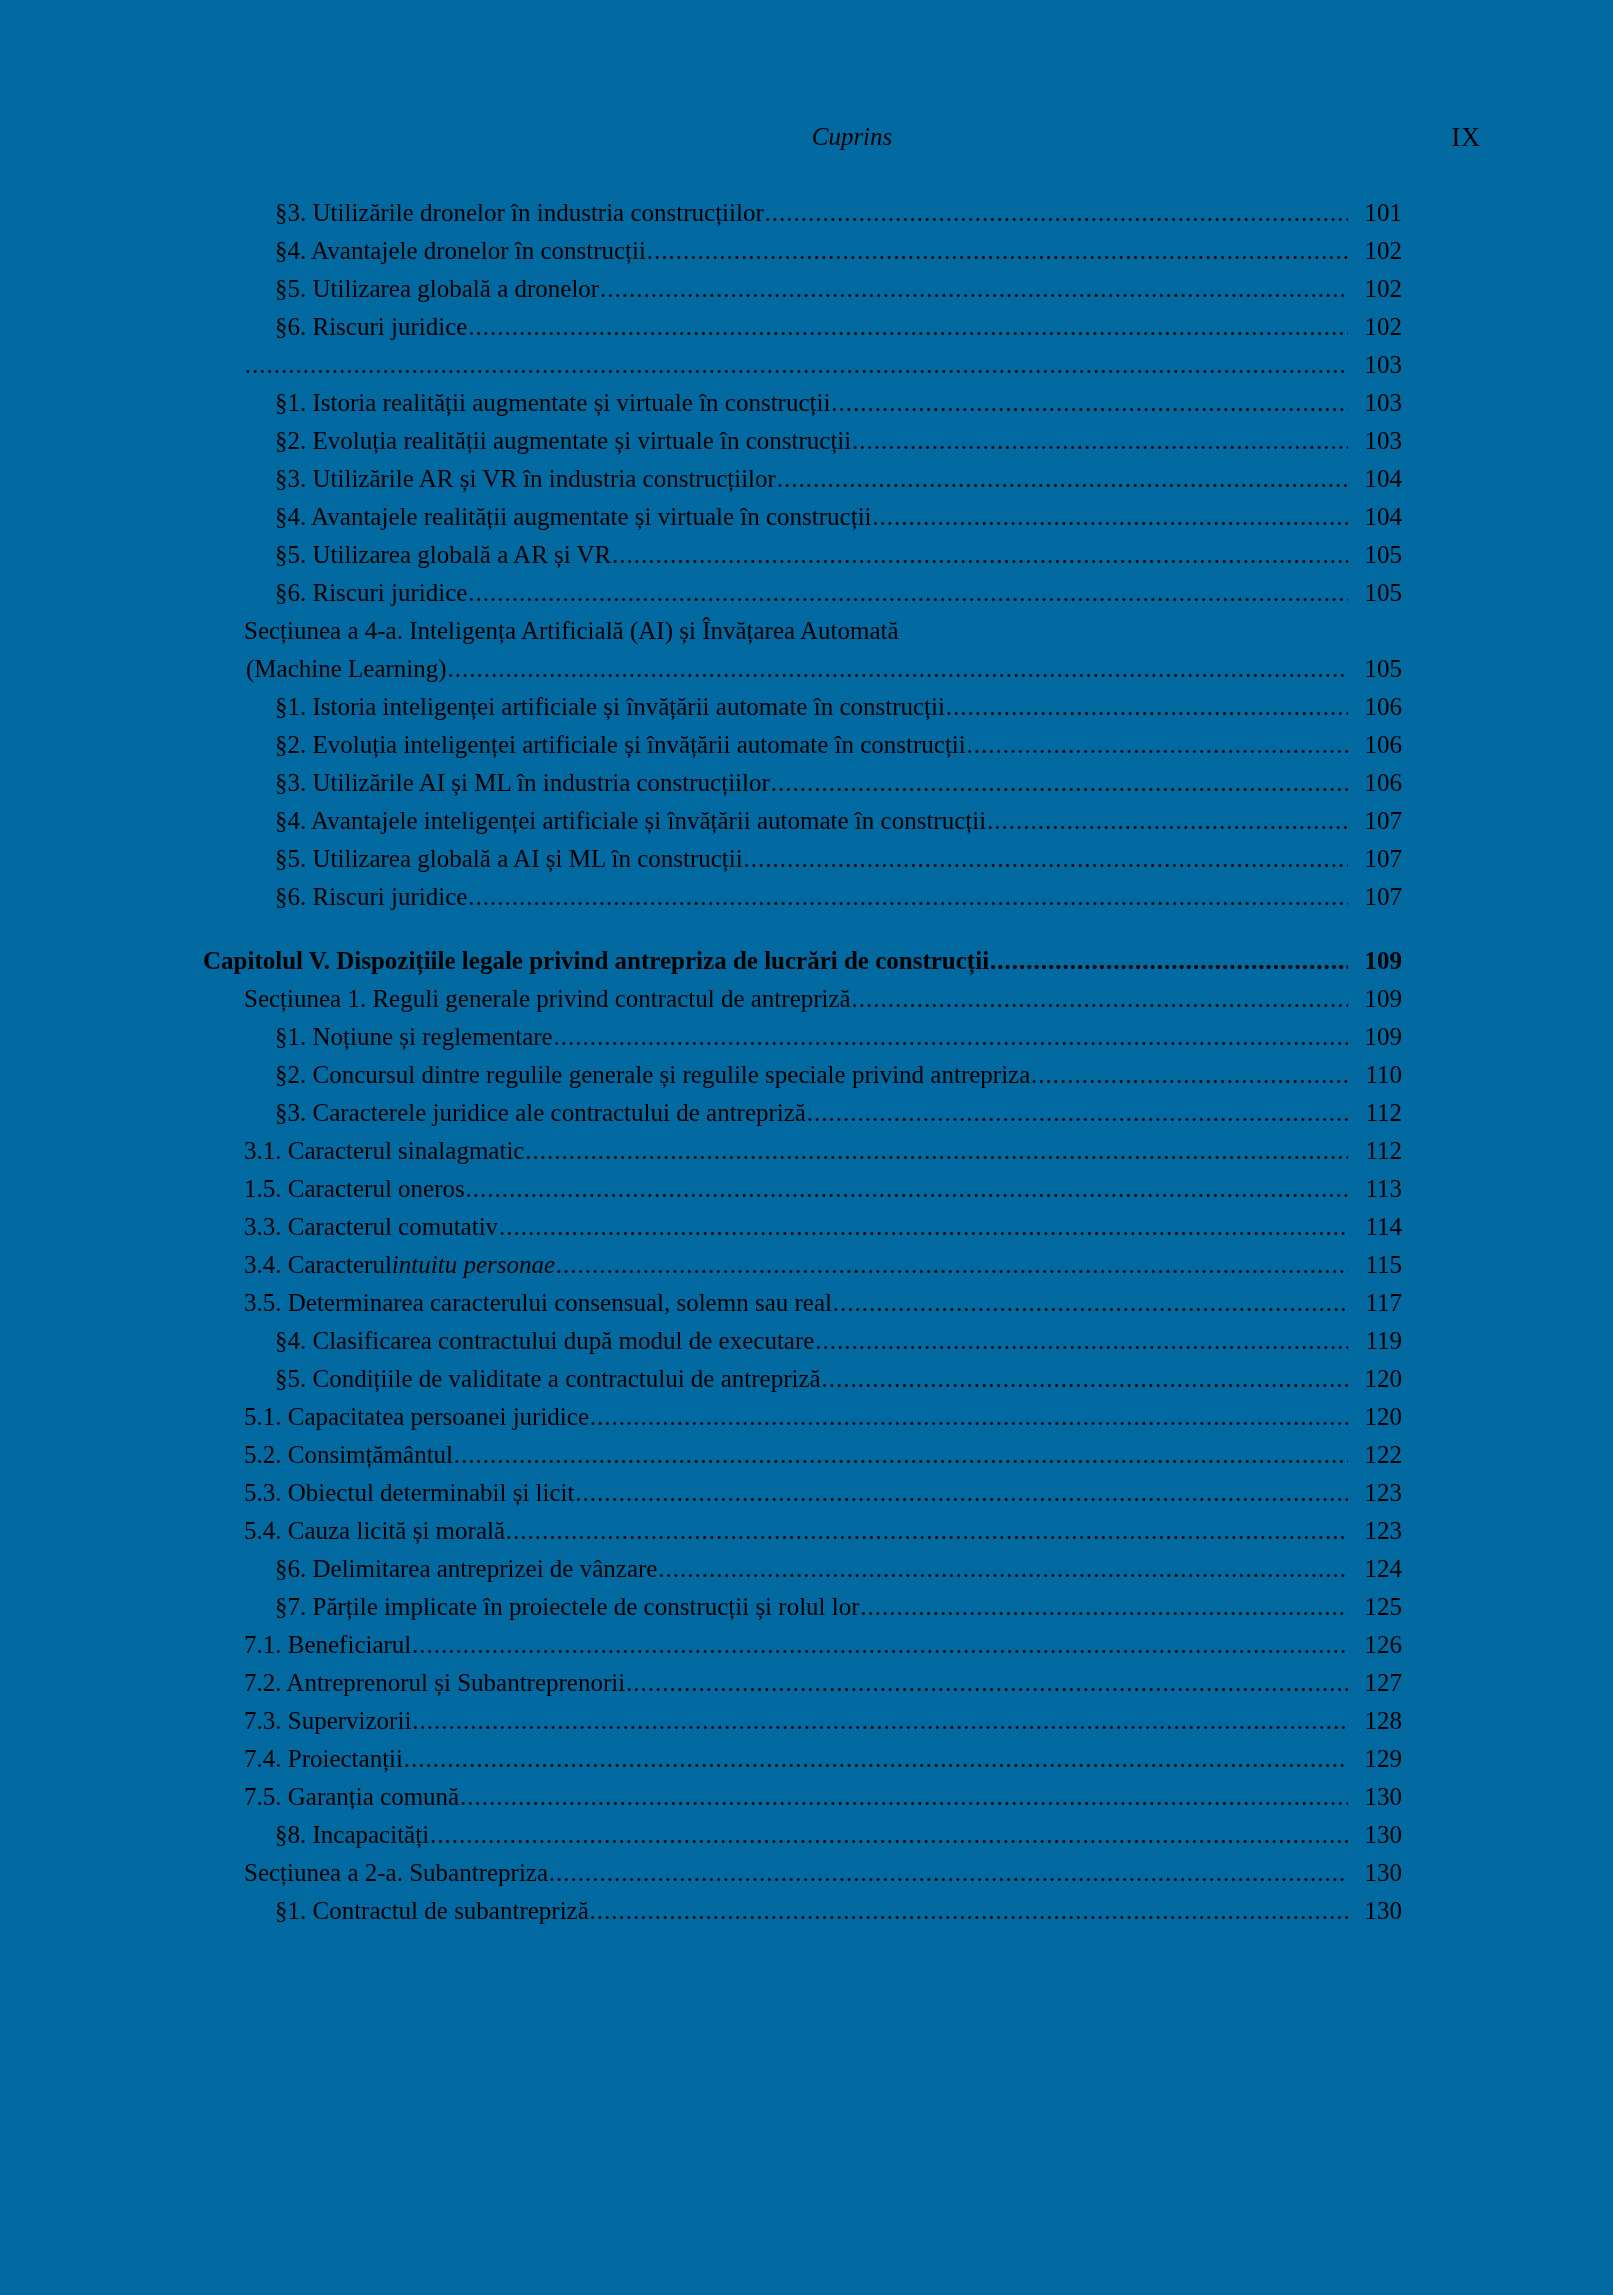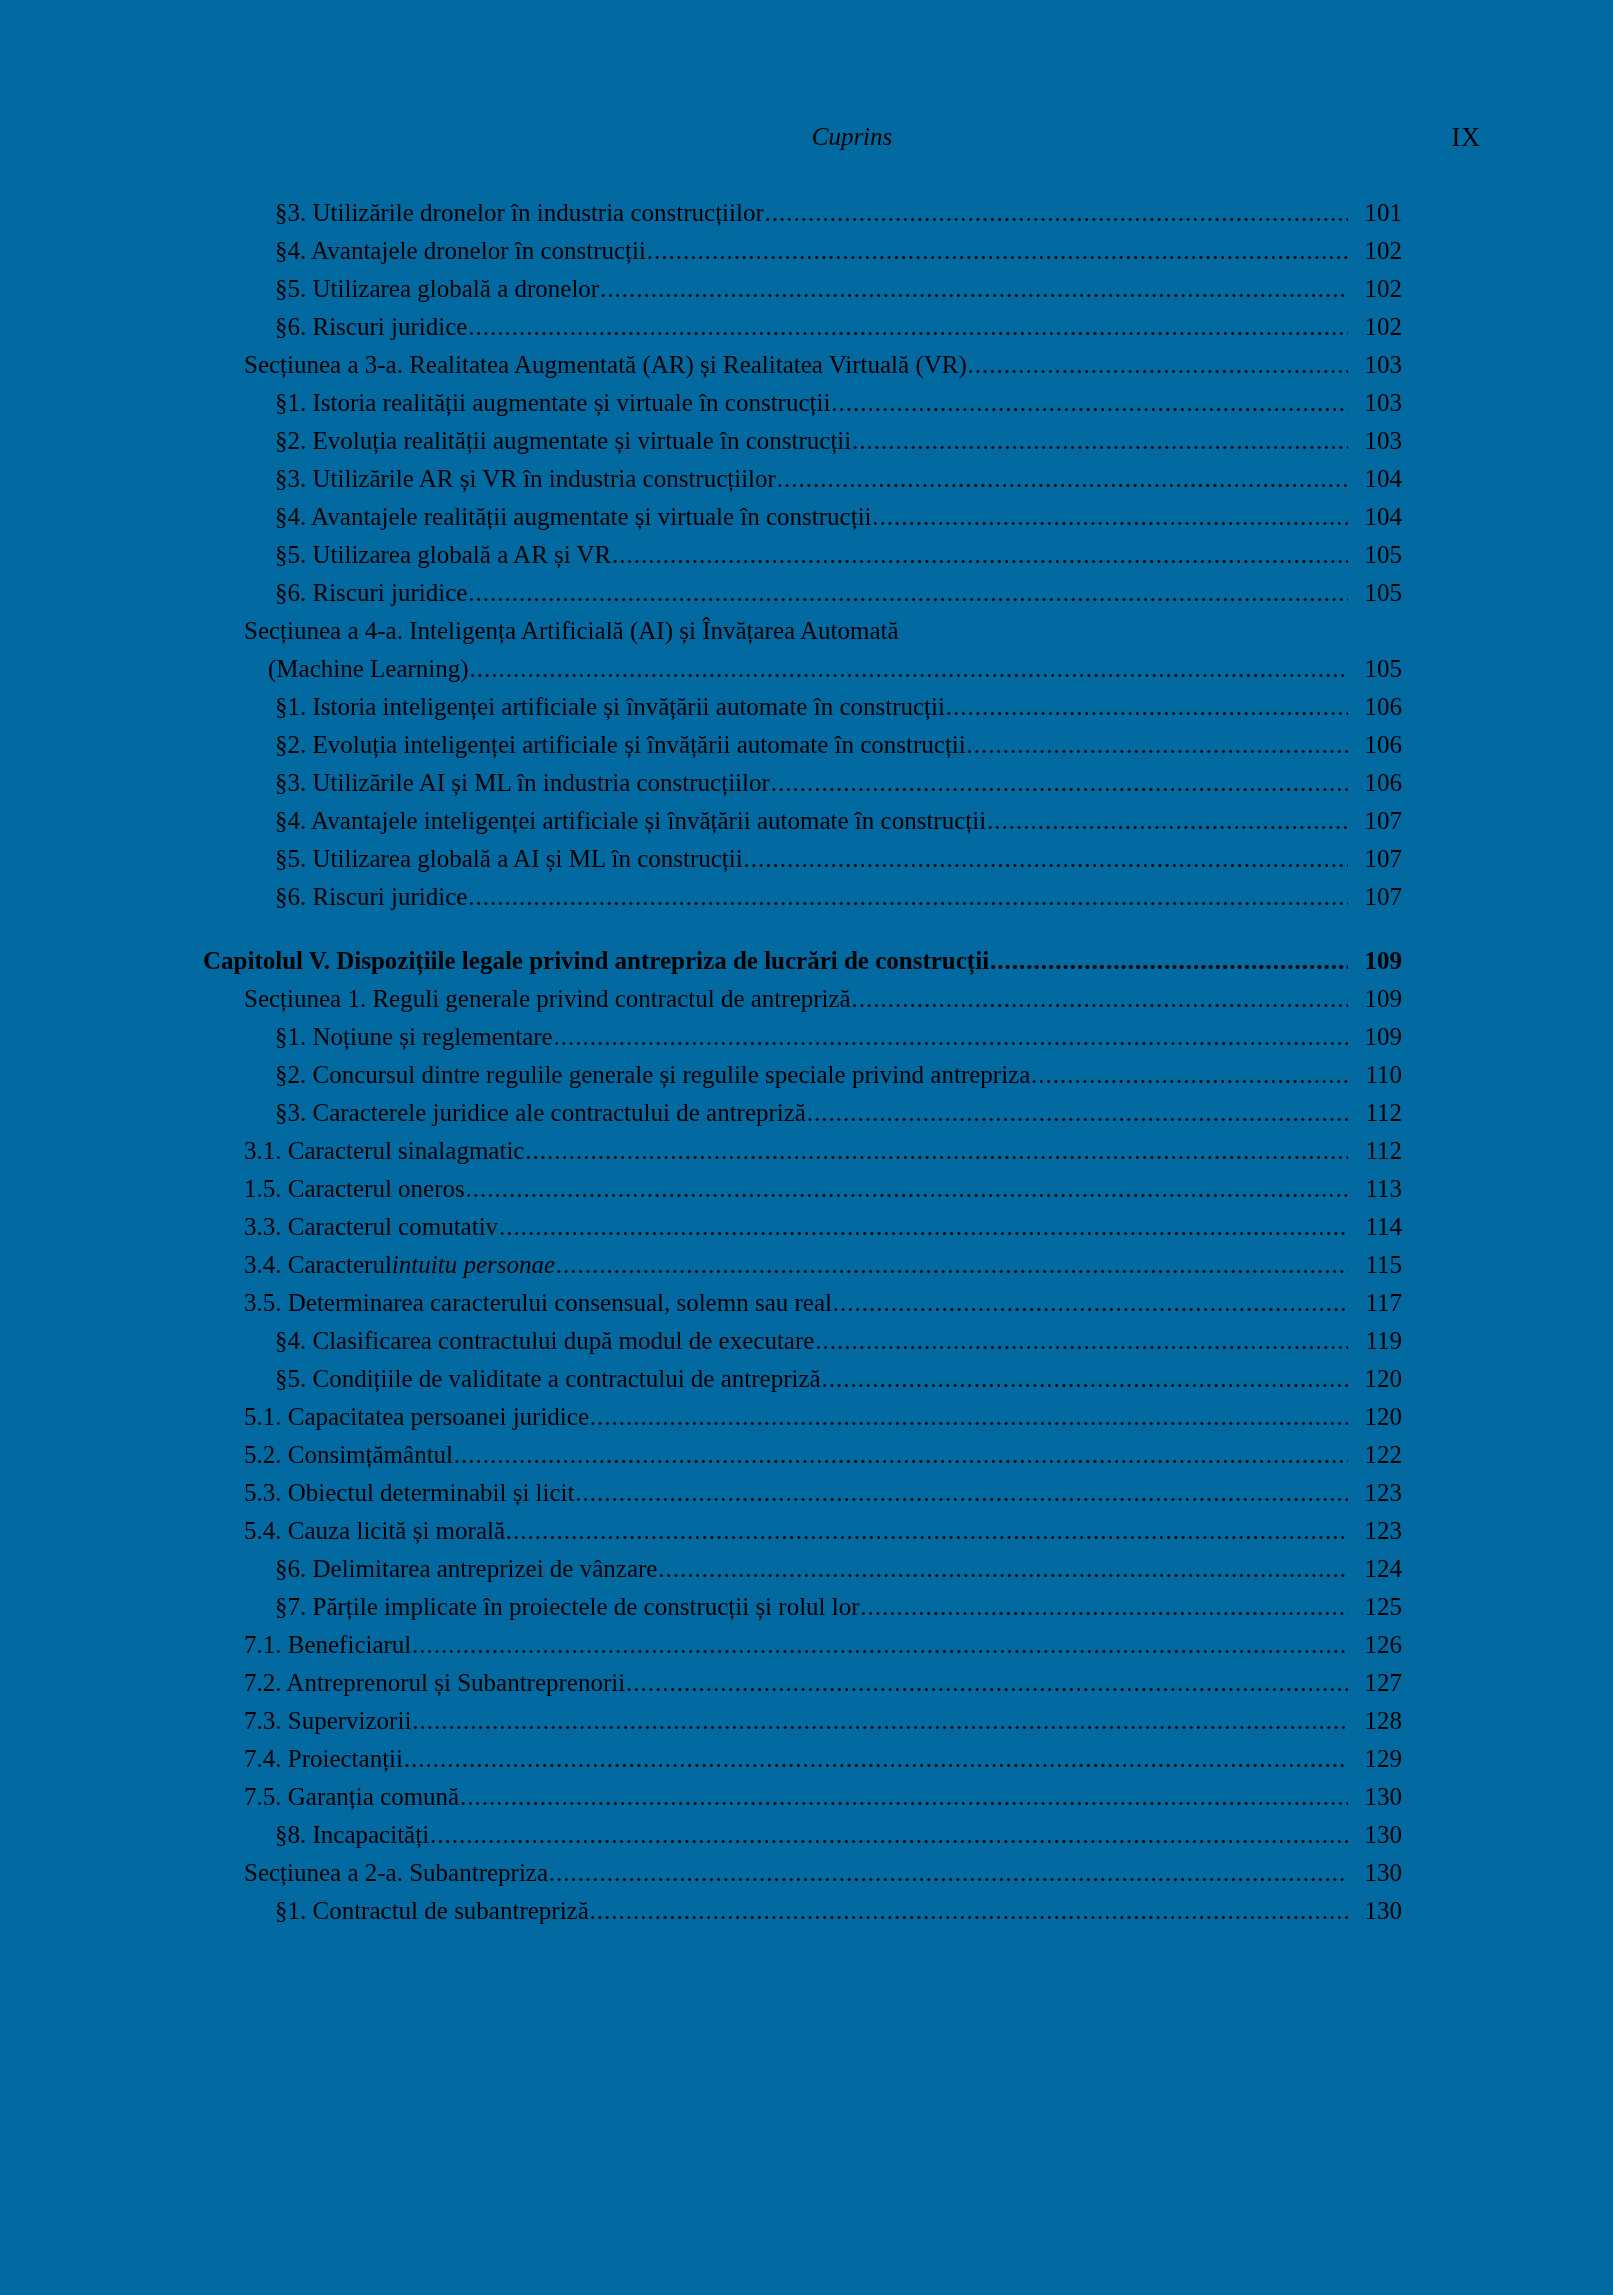--- a/index.html
+++ b/index.html
@@ -110,21 +110,20 @@
         <span class="label">§5. Utilizarea globală a dronelor</span>
         <span class="leader">..........................................................................................................................................................................................................................................................</span>
         <span class="pageno">102</span>
       </div>
       <div class="row indent-1">
         <span class="label">§6. Riscuri juridice</span>
         <span class="leader">..........................................................................................................................................................................................................................................................</span>
         <span class="pageno">102</span>
       </div>
       <div class="row indent-0">
-        <span class="label">Secțiunea a 3-a. Realitatea Augmentată (AR) și Realitatea Virtuală (VR)</span>
         <span class="leader">..........................................................................................................................................................................................................................................................</span>
         <span class="pageno">103</span>
       </div>
       <div class="row indent-1">
         <span class="label">§1. Istoria realității augmentate și virtuale în construcții</span>
         <span class="leader">..........................................................................................................................................................................................................................................................</span>
         <span class="pageno">103</span>
       </div>
       <div class="row indent-1">
         <span class="label">§2. Evoluția realității augmentate și virtuale în construcții</span>
@@ -145,21 +144,21 @@
         <span class="label">§5. Utilizarea globală a AR și VR</span>
         <span class="leader">..........................................................................................................................................................................................................................................................</span>
         <span class="pageno">105</span>
       </div>
       <div class="row indent-1">
         <span class="label">§6. Riscuri juridice</span>
         <span class="leader">..........................................................................................................................................................................................................................................................</span>
         <span class="pageno">105</span>
       </div>
       <div class="noleader indent-0"><span>Secțiunea a 4-a. Inteligența Artificială (AI) și Învățarea Automată</span></div>
-      <div class="row indent-0 continuation-row" style="margin-left: 24px;">
+      <div class="row indent-0 continuation-row" style="margin-left: 2px;">
         <span class="label">(Machine Learning)</span>
         <span class="leader">..........................................................................................................................................................................................................................................................</span>
         <span class="pageno">105</span>
       </div>
       <div class="row indent-1">
         <span class="label">§1. Istoria inteligenței artificiale și învățării automate în construcții</span>
         <span class="leader">..........................................................................................................................................................................................................................................................</span>
         <span class="pageno">106</span>
       </div>
       <div class="row indent-1">

